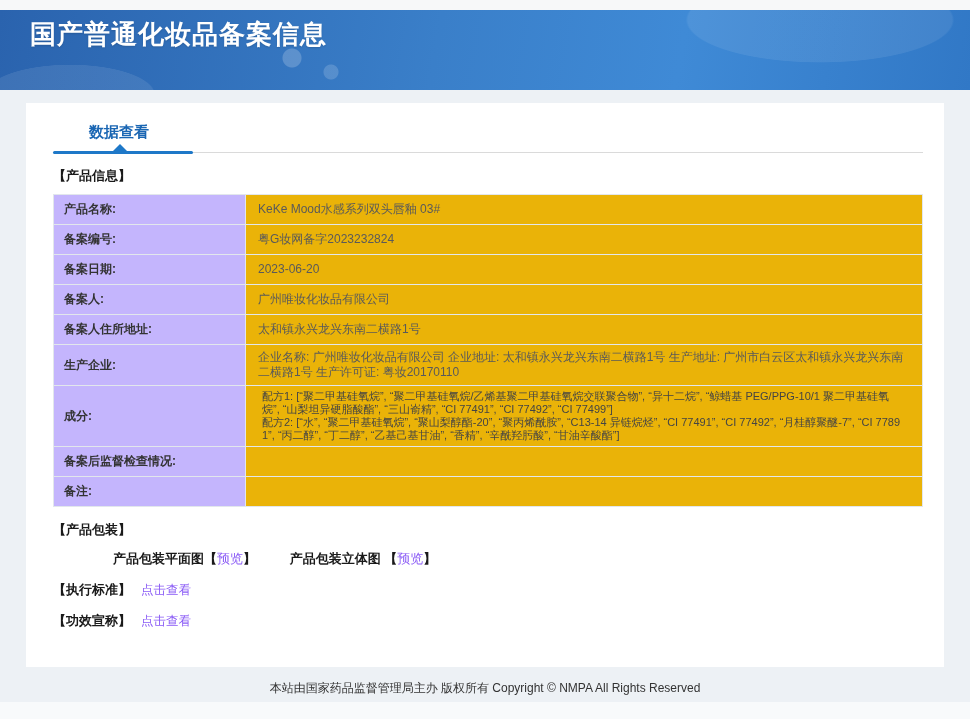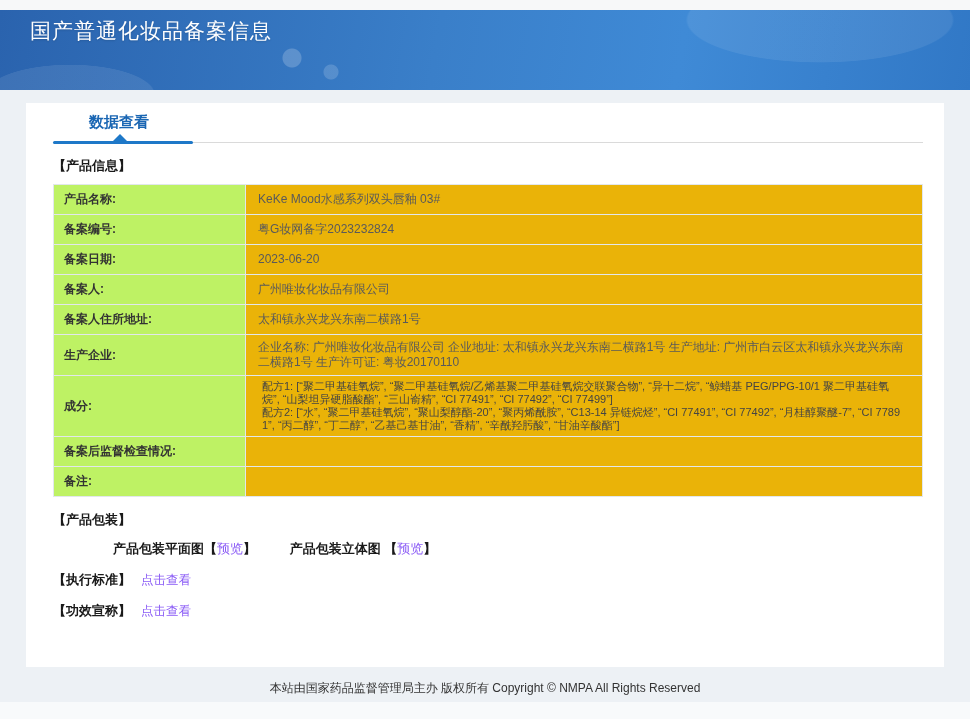--- a/index.html
+++ b/index.html
@@ -15,29 +15,29 @@
     background:
       radial-gradient(circle at 292px 48px, rgba(255,255,255,0.20) 0 9px, rgba(255,255,255,0) 10px),
       radial-gradient(circle at 331px 62px, rgba(255,255,255,0.16) 0 7px, rgba(255,255,255,0) 8px),
       radial-gradient(ellipse 140px 50px at 70px 85px, rgba(255,255,255,0.09) 0 60%, rgba(255,255,255,0) 61%),
       radial-gradient(ellipse 220px 70px at 820px 10px, rgba(255,255,255,0.08) 0 60%, rgba(255,255,255,0) 61%),
       linear-gradient(100deg, #2a63ae 0%, #3a7fc9 45%, #3f8ad6 70%, #3178c6 100%);
     position: relative;
   }
   .banner-title {
     position: absolute; left: 30px; top: 7px;
-    color: #ffffff; font-size: 21px; font-weight: normal; letter-spacing: 1px;
+    color: #ffffff; font-size: 26px; font-weight: bold; letter-spacing: 1px;
     text-shadow: 0 1px 2px rgba(0,0,0,0.15);
   }
   .card {
     width: 918px; margin: 13px auto 0 auto;
     background: #ffffff; min-height: 564px;
     padding: 0 21px 26px 27px;
   }
-  .tabbar { position: relative; height: 40px; border-bottom: 1px solid #dadada; margin-top: 12px; }
+  .tabbar { position: relative; height: 50px; border-bottom: 1px solid #dadada; margin-top: 12px; }
   .tab {
     position: absolute; left: 36px; bottom: 10px;
     color: #1a66b3; font-size: 15px; font-weight: bold; cursor: pointer;
   }
   .tab-underline {
     position: absolute; left: 0; bottom: -2px;
     width: 140px; height: 3px; background: #1e78c8; border-radius: 2px;
   }
   .tab-caret {
     position: absolute; left: 60px; bottom: 1px;
@@ -47,21 +47,21 @@
   }
   .section-title { font-size: 13px; font-weight: bold; color: #1a1a1a; margin-top: 14px; }
   table.info {
     width: 870px; margin-top: 9px;
     border-collapse: collapse;
     border: 1px solid #a7bfd9;
     font-size: 12px;
   }
   table.info td { border: 1px solid #e2e7ec; vertical-align: middle; }
   td.lbl {
-    width: 192px; background: #bef264;
+    width: 192px; background: #c4b5fd;
     font-weight: bold; color: #333;
     padding: 5px 10px;
   }
   td.val { background: #eab308; color: #5a5a5a; padding: 5px 12px; line-height: 15px; word-break: break-all; }
   tr.h30 td { height: 30px; }
   td.val.small { font-size: 11px; line-height: 13px; padding: 4px 16px; color: #444; }
   .pack-row { margin: 11px 0 0 60px; font-size: 13px; color: #1a1a1a; }
   .pack-item { display: inline-block; }
   .pack-item + .pack-item { margin-left: 30px; }
   .pack-label { font-weight: bold; }

